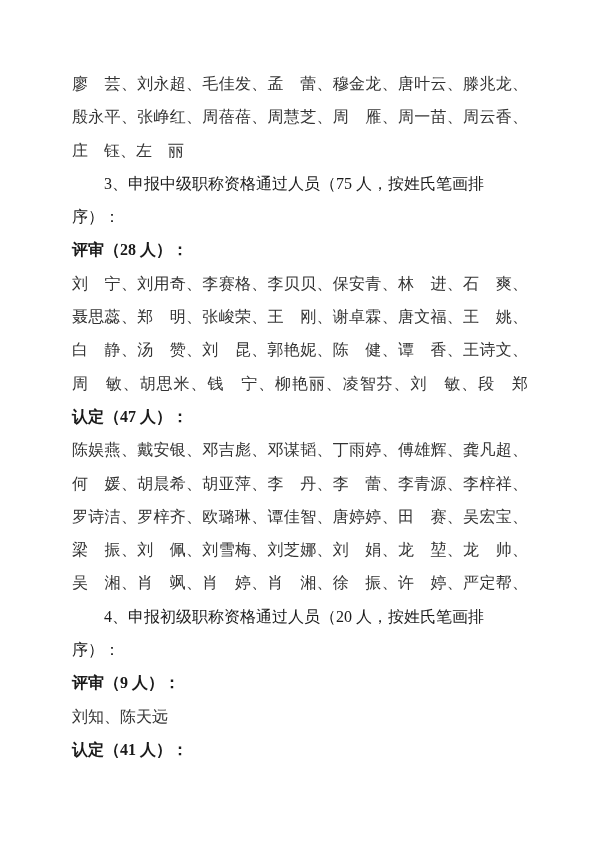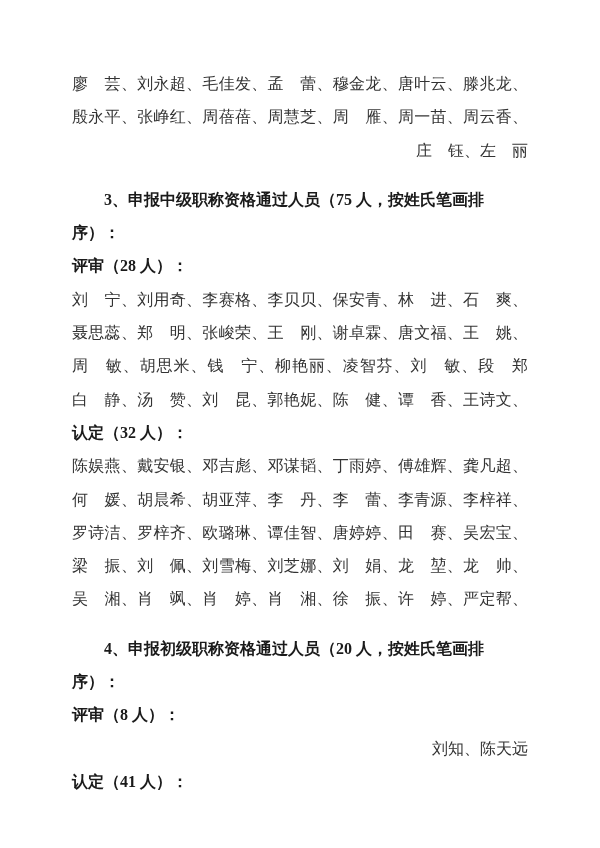--- a/index.html
+++ b/index.html
@@ -25,52 +25,50 @@
   }
   .line {
     width: 100%;
     white-space: normal;
   }
   .line.flush {
     text-align: justify;
     text-align-last: justify;
   }
   .line.heading {
-    font-weight: bold;
+    font-weight: normal;
     color: var(--heading-color);
     text-indent: 2em;
-    margin-top: 16px;
   }
   .line.label {
     font-weight: bold;
     color: var(--heading-color);
   }
   .line.names {
     font-weight: normal;
-    text-align: right;
   }
 </style>
 </head>
 <body>
 
 <div class="page">
   <div class="content" id="document-content">
       <div class="line names flush">廖　芸、刘永超、毛佳发、孟　蕾、穆金龙、唐叶云、滕兆龙、</div>
       <div class="line names flush">殷永平、张峥红、周蓓蓓、周慧芝、周　雁、周一苗、周云香、</div>
       <div class="line names">庄　钰、左　丽</div>
       <div class="line heading">3、申报中级职称资格通过人员（75 人，按姓氏笔画排序）：</div>
       <div class="line label">评审（28 人）：</div>
       <div class="line names flush">刘　宁、刘用奇、李赛格、李贝贝、保安青、林　进、石　爽、</div>
       <div class="line names flush">聂思蕊、郑　明、张峻荣、王　刚、谢卓霖、唐文福、王　姚、</div>
+      <div class="line names flush">白　静、汤　赞、刘　昆、郭艳妮、陈　健、谭　香、王诗文、</div>
       <div class="line names flush">周　敏、胡思米、钱　宁、柳艳丽、凌智芬、刘　敏、段　郑</div>
-      <div class="line names flush">白　静、汤　赞、刘　昆、郭艳妮、陈　健、谭　香、王诗文、</div>
-      <div class="line label">认定（32 人）：</div>
+      <div class="line label">认定（47 人）：</div>
       <div class="line names flush">陈娱燕、戴安银、邓吉彪、邓谋韬、丁雨婷、傅雄辉、龚凡超、</div>
       <div class="line names flush">何　媛、胡晨希、胡亚萍、李　丹、李　蕾、李青源、李梓祥、</div>
       <div class="line names flush">罗诗洁、罗梓齐、欧璐琳、谭佳智、唐婷婷、田　赛、吴宏宝、</div>
       <div class="line names flush">梁　振、刘　佩、刘雪梅、刘芝娜、刘　娟、龙　堃、龙　帅、</div>
       <div class="line names flush">吴　湘、肖　飒、肖　婷、肖　湘、徐　振、许　婷、严定帮、</div>
       <div class="line heading">4、申报初级职称资格通过人员（20 人，按姓氏笔画排序）：</div>
-      <div class="line label">评审（8 人）：</div>
+      <div class="line label">评审（9 人）：</div>
       <div class="line names">刘知、陈天远</div>
       <div class="line label">认定（41 人）：</div>
     </div>
 </div>
 
 </body></html>

